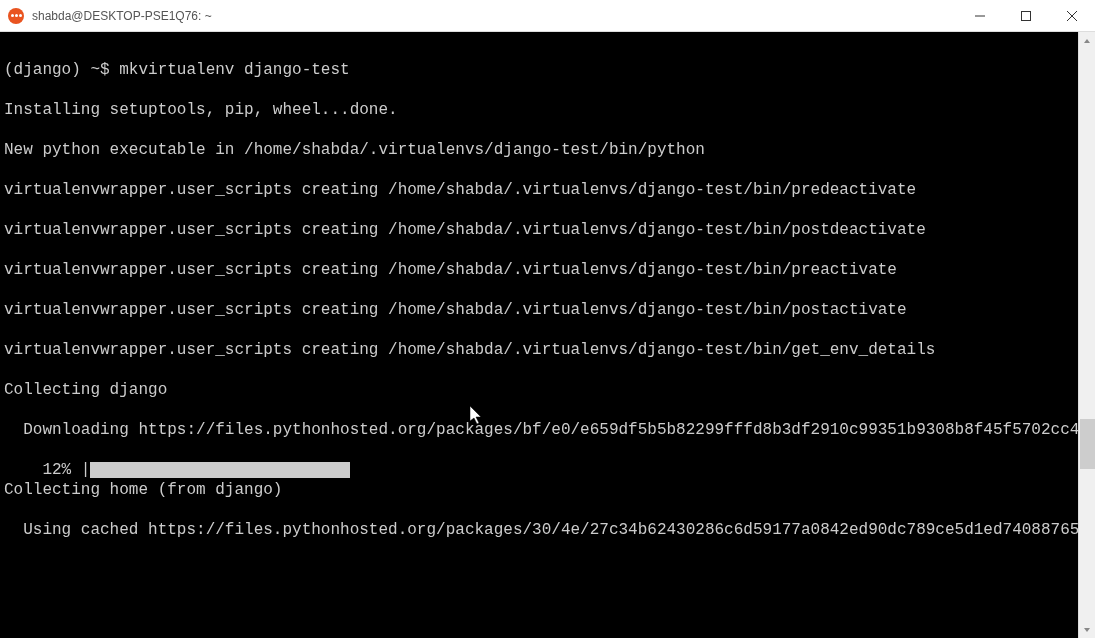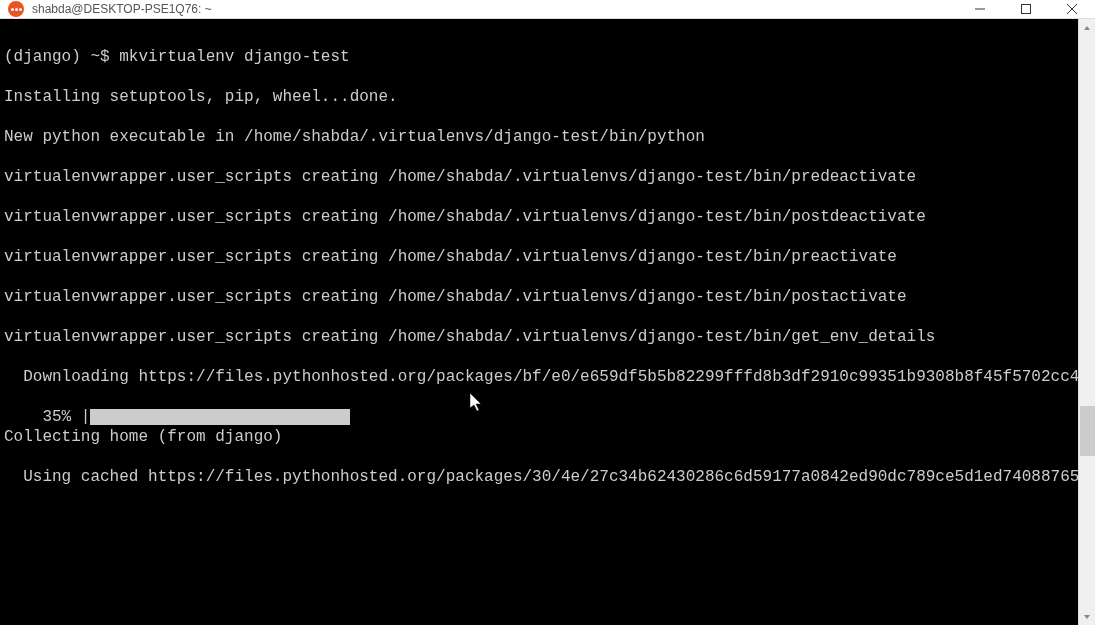--- a/index.html
+++ b/index.html
@@ -6,21 +6,21 @@
     body {
       width: 1095px;
       height: 638px;
       font-family: "Segoe UI", Tahoma, sans-serif;
       background: #fff;
       overflow: hidden;
     }
     .title-bar {
       display: flex;
       align-items: center;
-      height: 19px;
+      height: 32px;
       background: #fff;
       border-bottom: 1px solid #ddd;
       padding-left: 8px;
     }
     .title-bar .icon-wrap {
       width: 16px; height: 16px;
       border-radius: 50%;
       background: #E95420;
       display: flex; align-items: center; justify-content: center;
       margin-right: 8px;
@@ -141,22 +141,23 @@
 <div class="terminal-wrap">
   <div class="terminal">
 <div class="line">(django) ~$ mkvirtualenv django-test</div>
 <div class="line">Installing setuptools, pip, wheel...done.</div>
 <div class="line">New python executable in /home/shabda/.virtualenvs/django-test/bin/python</div>
 <div class="line">virtualenvwrapper.user_scripts creating /home/shabda/.virtualenvs/django-test/bin/predeactivate</div>
 <div class="line">virtualenvwrapper.user_scripts creating /home/shabda/.virtualenvs/django-test/bin/postdeactivate</div>
 <div class="line">virtualenvwrapper.user_scripts creating /home/shabda/.virtualenvs/django-test/bin/preactivate</div>
 <div class="line">virtualenvwrapper.user_scripts creating /home/shabda/.virtualenvs/django-test/bin/postactivate</div>
 <div class="line">virtualenvwrapper.user_scripts creating /home/shabda/.virtualenvs/django-test/bin/get_env_details</div>
+<div class="line">Collecting django</div>
 <div class="line">  Downloading https://files.pythonhosted.org/packages/bf/e0/e659df5b5b82299fffd8b3df2910c99351b9308b8f45f5702cc4cdf946e9</div>
-<div class="line progress-wrap"><span>    35% |</span><span class="progress-bar"></span></div>
+<div class="line progress-wrap"><span>    12% |</span><span class="progress-bar"></span></div>
 <div class="line">Collecting home (from django)</div>
 <div class="line">  Using cached https://files.pythonhosted.org/packages/30/4e/27c34b62430286c6d59177a0842ed90dc789ce5d1ed740887653b898779</div>
 
 
 
 
     <svg class="mouse-cursor" width="14" height="20">
       <polygon points="0,0 0,15 4,12 7,18 9,17 6,11 11,11" fill="#fff" stroke="#000" stroke-width="0.5"></polygon>
     </svg>
   </div>

